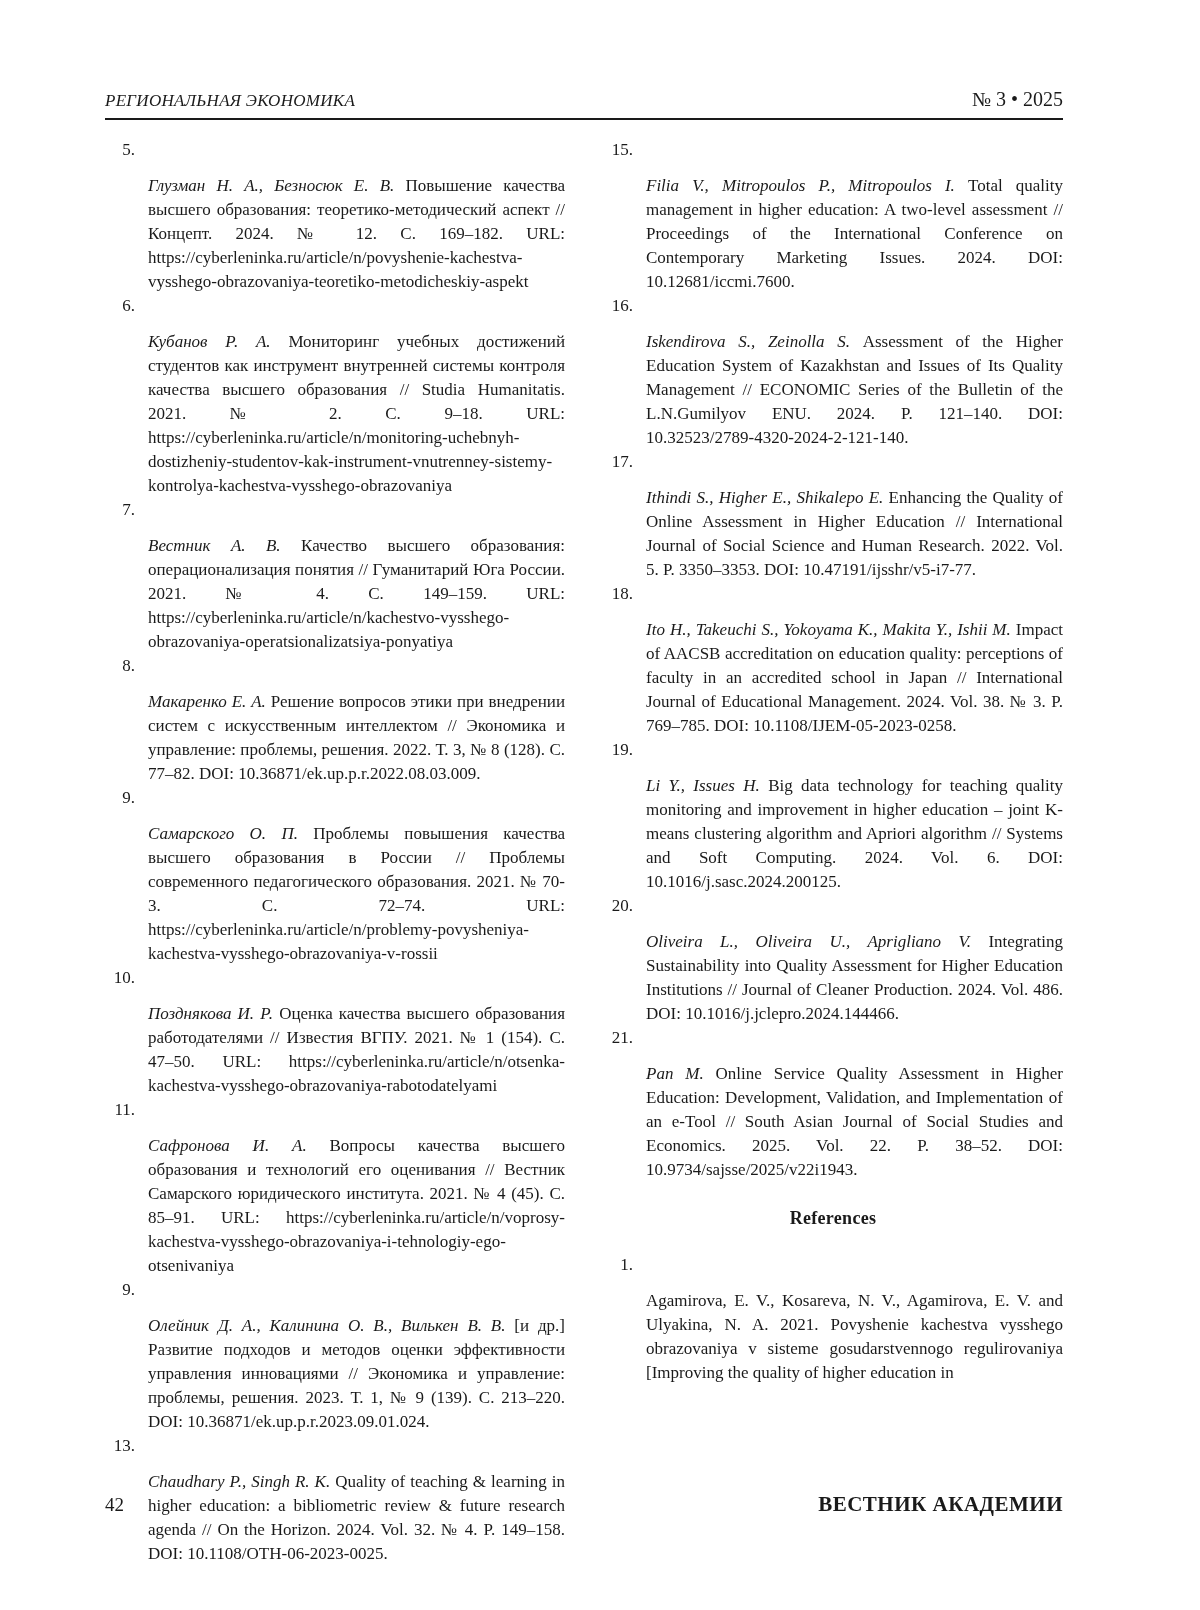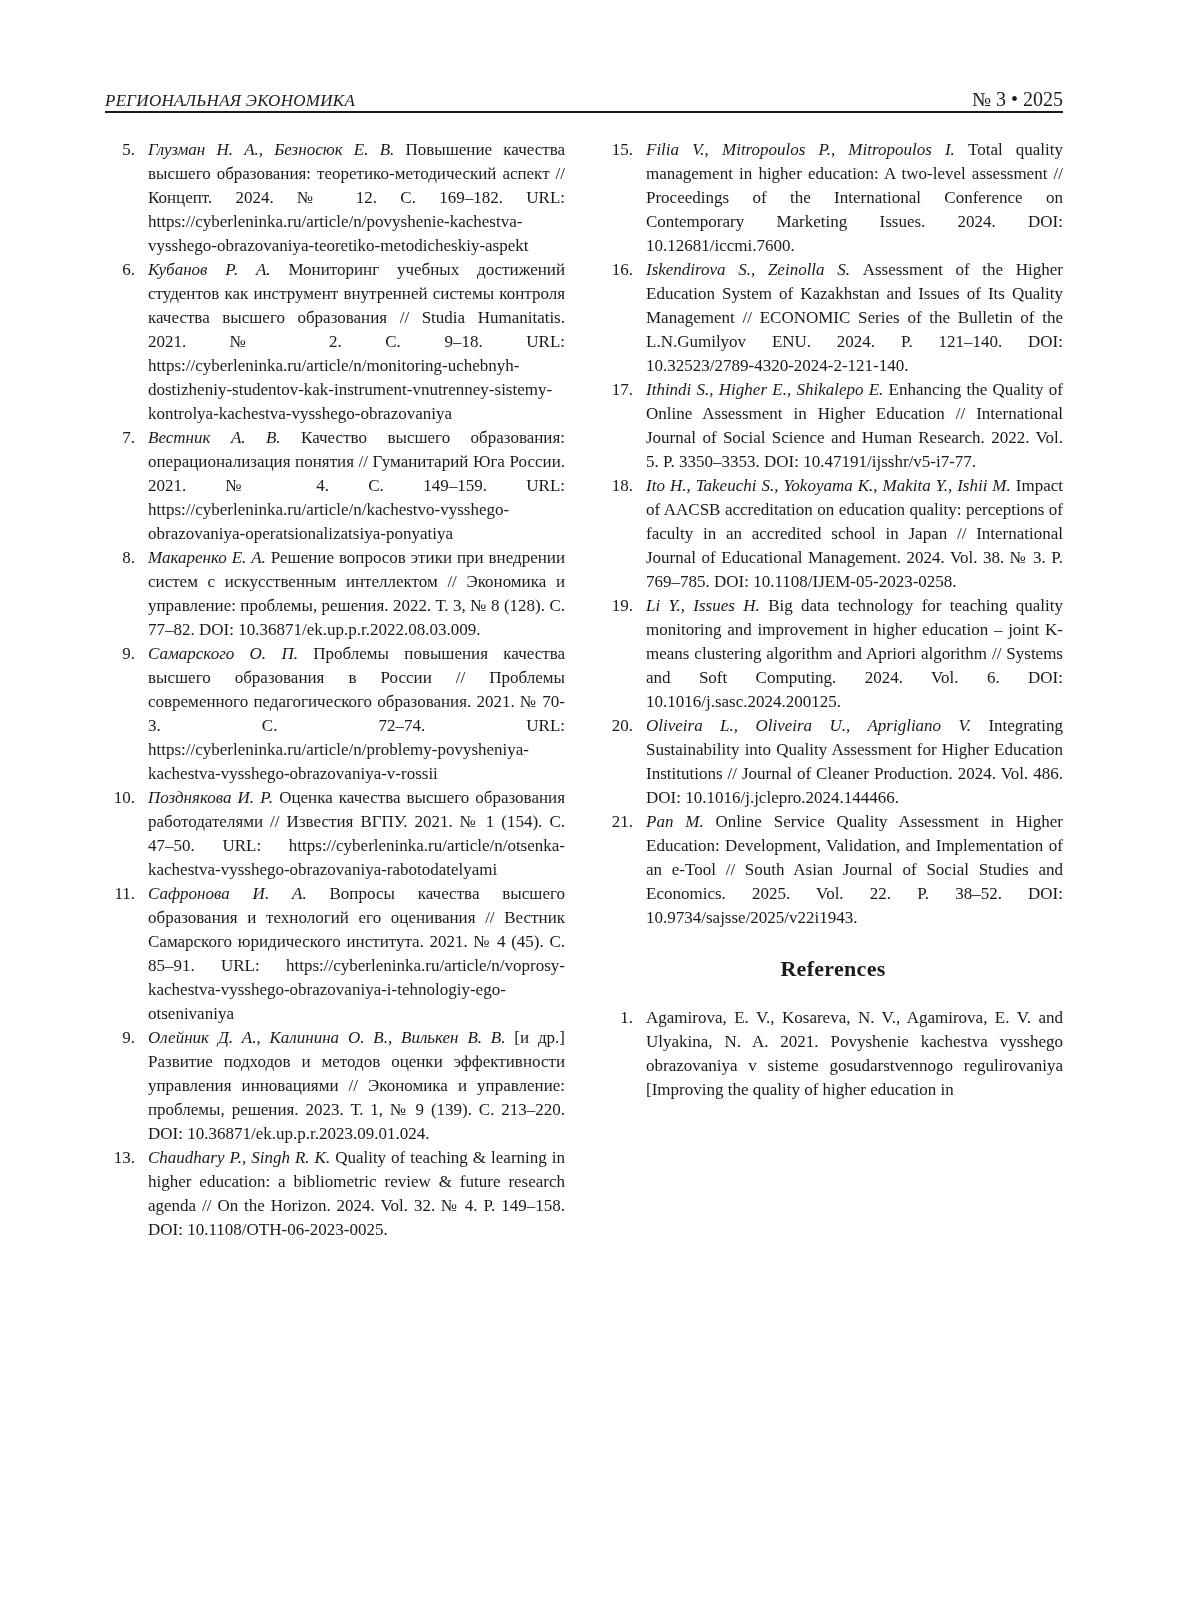--- a/index.html
+++ b/index.html
@@ -18,20 +18,21 @@
   
   .header {
     position: absolute;
     top: 88px;
     left: 105px;
     right: 137px;
     display: flex;
     justify-content: space-between;
     align-items: flex-end;
     border-bottom: 2px solid #1a1a1a;
+    padding-bottom: 7px;
   }
   .header-section {
     font-style: italic;
     font-size: 17px;
     letter-spacing: 0.3px;
   }
   .header-issue {
     font-weight: normal;
     font-size: 20px;
     white-space: nowrap;
@@ -56,25 +57,26 @@
   }
   .ref-num {
     flex: 0 0 30px;
     text-align: right;
   }
   .ref-body {
     flex: 1;
     margin-left: 13px;
     text-align: justify;
     overflow-wrap: anywhere;
+    margin-top: 36px;
   }
   .ref-authors { font-style: italic; }
   .references-heading {
     font-weight: bold;
-    font-size: 22px;
+    font-size: 18px;
     text-align: center;
     margin: 26px 0 24px 0;
     letter-spacing: 0.3px;
   }
   
   .footer {
     position: absolute;
     top: 1492px;
     left: 105px;
     right: 137px;
@@ -169,14 +171,18 @@
           <div class="ref-body"><span class="ref-authors">Pan M. </span>Online Service Quality Assessment in Higher Education: Development, Validation, and Implementation of an e-Tool // South Asian Journal of Social Studies and Economics. 2025. Vol. 22. P. 38–52. DOI: 10.9734/sajsse/2025/v22i1943.</div>
         </div>
         <div class="references-heading">References</div>
         <div class="ref-entry">
           <span class="ref-num">1.</span>
           <div class="ref-body">Agamirova, E. V., Kosareva, N. V., Agamirova, E. V. and Ulyakina, N. A. 2021. Povyshenie kachestva vysshego obrazovaniya v sisteme gosudarstvennogo regulirovaniya [Improving the quality of higher education in</div>
         </div>
       </div>
   </div>
 
+  <div class="footer">
+    <span class="footer-page">42</span>
+    <span class="footer-journal">ВЕСТНИК АКАДЕМИИ</span>
+  </div>
 
 </div>
 
 </body></html>

